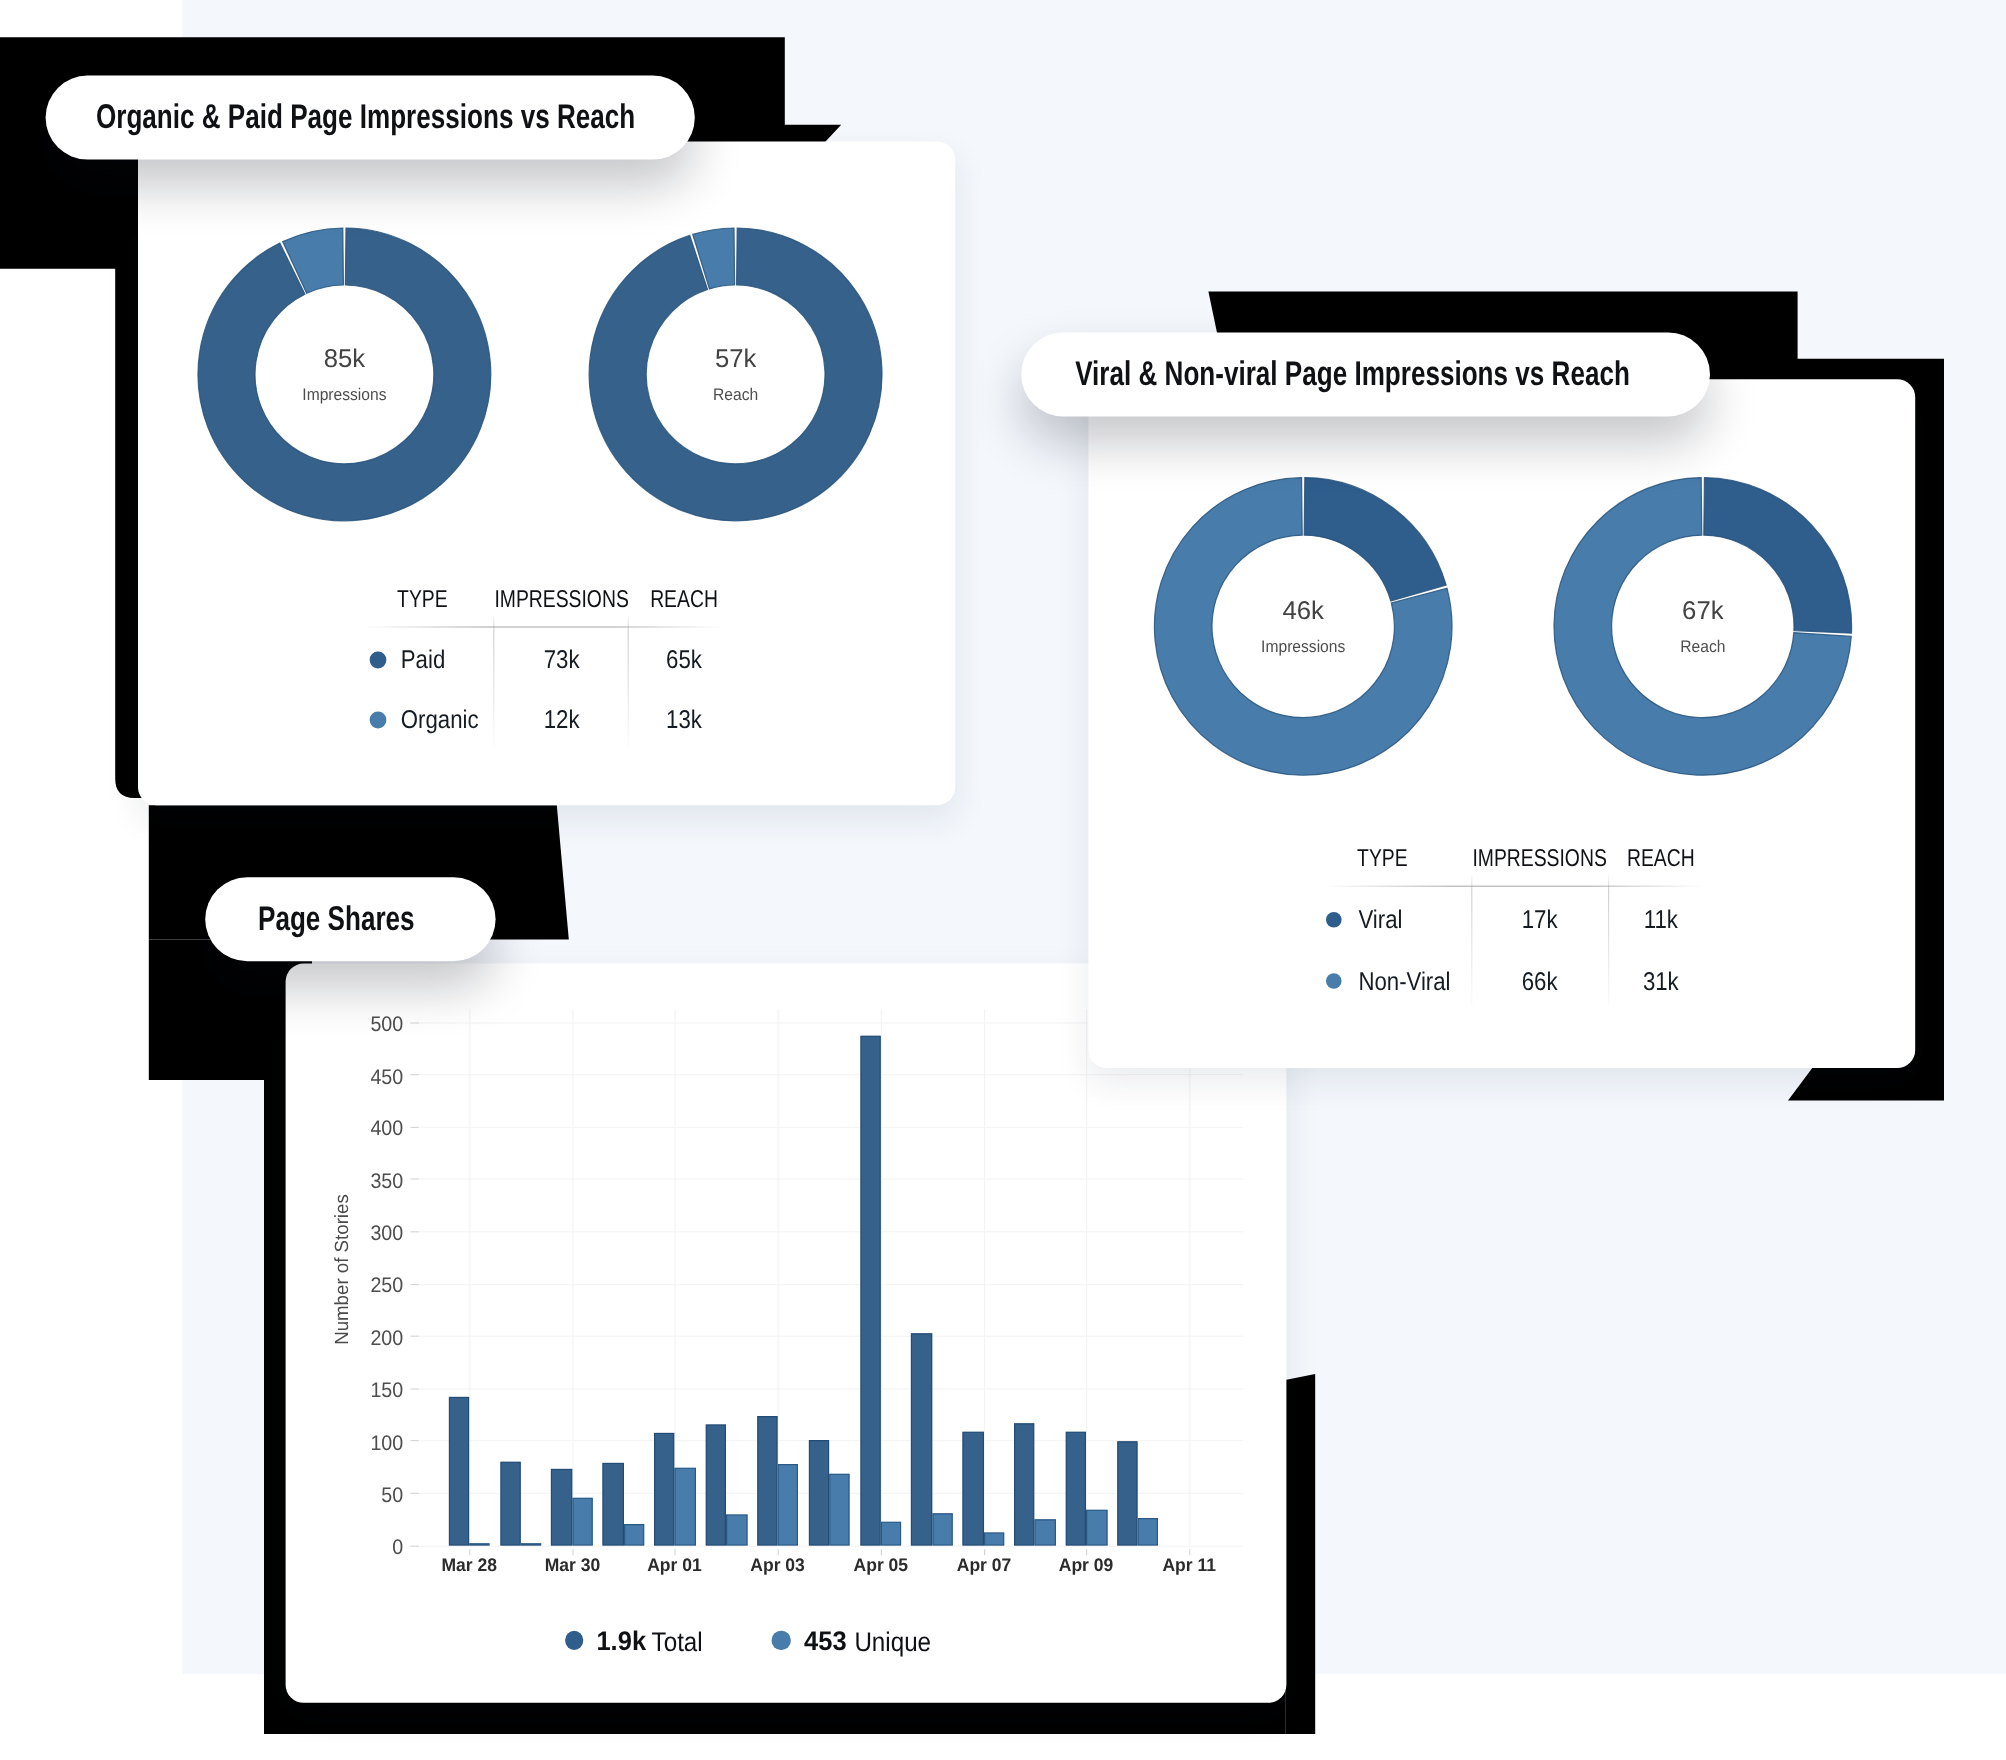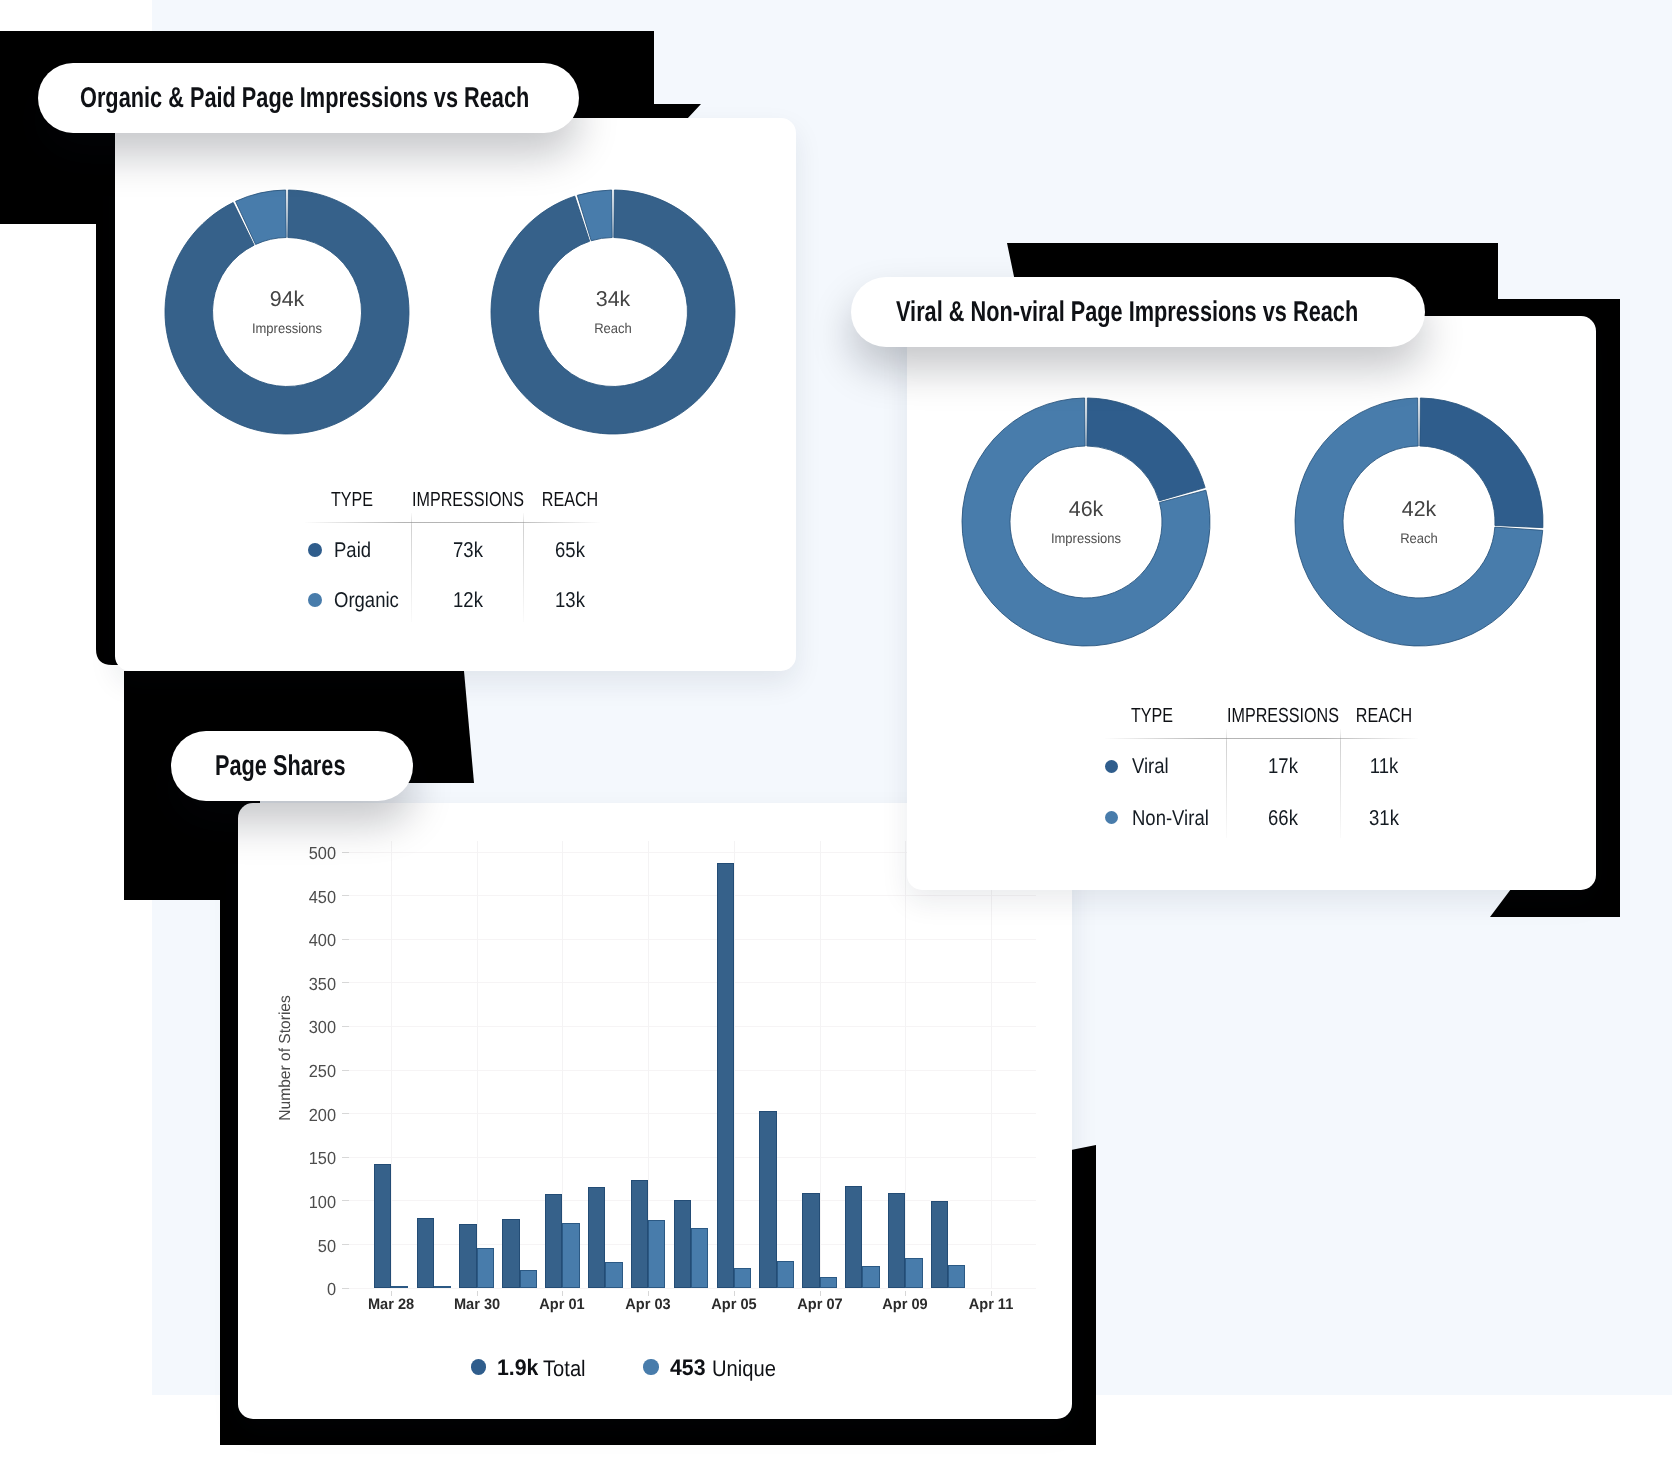--- a/index.html
+++ b/index.html
@@ -147,27 +147,27 @@
 <div class="legend-lbl" style="left:712.4px;top:1356px;">Unique</div>
 <svg class="shadow-svg" viewBox="0 0 1672 1467">
       <path d="M -60 31 L 654 31 L 654 104 L 701 104 L 687 119 L 687 224 L -60 224 Z" fill="#000000"></path>
       <path d="M 96 200 L 687 200 L 687 649 Q 687 665 671 665 L 112 665 Q 96 665 96 649 Z" fill="#000000"></path>
     </svg>
 <div class="card" style="left:115px;top:118px;width:681px;height:553px;box-shadow:0 12px 28px rgba(24,34,58,0.085);"></div>
 <svg class="donut-svg" style="left:163px;top:188px;" width="248" height="248" viewBox="0 0 248 248">
       <path d="M 125.33 2.01 A 122 122 0 1 1 70.16 14.52 L 91.13 57.15 A 74.5 74.5 0 1 0 124.81 49.50 Z" fill="#36618a" stroke="#27527b" stroke-width="1" stroke-opacity="0.85"></path>
       <path d="M 72.57 13.37 A 122 122 0 0 1 122.67 2.01 L 123.19 49.50 A 74.5 74.5 0 0 0 92.59 56.44 Z" fill="#487cab" stroke="#27527b" stroke-width="1" stroke-opacity="0.85"></path>
     </svg>
-<div class="dval" style="left:207px;top:288.5px;width:160px;">94k</div>
+<div class="dval" style="left:207px;top:288.5px;width:160px;">85k</div>
 <div class="dlbl" style="left:197px;top:321.2px;width:180px;">Impressions</div>
 <svg class="donut-svg" style="left:489px;top:188px;" width="248" height="248" viewBox="0 0 248 248">
       <path d="M 125.33 2.01 A 122 122 0 1 1 85.76 8.15 L 100.65 53.25 A 74.5 74.5 0 1 0 124.81 49.50 Z" fill="#36618a" stroke="#27527b" stroke-width="1" stroke-opacity="0.85"></path>
       <path d="M 88.30 7.34 A 122 122 0 0 1 122.67 2.01 L 123.19 49.50 A 74.5 74.5 0 0 0 102.20 52.76 Z" fill="#487cab" stroke="#27527b" stroke-width="1" stroke-opacity="0.85"></path>
     </svg>
-<div class="dval" style="left:533px;top:288.5px;width:160px;">34k</div>
+<div class="dval" style="left:533px;top:288.5px;width:160px;">57k</div>
 <div class="dlbl" style="left:523px;top:321.2px;width:180px;">Reach</div>
 <div class="thead" style="left:242px;top:489.5px;width:220px;text-align:center;">TYPE</div>
 <div class="thead" style="left:357.5px;top:489.5px;width:220px;text-align:center;">IMPRESSIONS</div>
 <div class="thead" style="left:459.5px;top:489.5px;width:220px;text-align:center;">REACH</div>
 <div class="hrule" style="left:305px;top:522px;width:295px;height:1px;background:linear-gradient(90deg,rgba(170,170,170,0.02),rgba(120,120,120,0.55) 33%,rgba(120,120,120,0.55) 70%,rgba(170,170,170,0.02));"></div>
 <div class="vrule" style="left:411px;top:513px;width:1px;height:109px;background:linear-gradient(180deg,rgba(170,170,170,0.05),rgba(140,140,140,0.40) 12%,rgba(190,190,190,0.06));"></div>
 <div class="vrule" style="left:523px;top:513px;width:1px;height:109px;background:linear-gradient(180deg,rgba(170,170,170,0.05),rgba(140,140,140,0.40) 12%,rgba(190,190,190,0.06));"></div>
 <div class="tdot" style="left:308.1px;top:542.8px;width:13.8px;height:13.8px;background:#2f5d8c;"></div>
 <div class="tcell" style="left:333.5px;top:539.5px;transform-origin:left center;">Paid</div>
 <div class="tcell" style="left:387.5px;top:539.5px;width:160px;text-align:center;">73k</div>
@@ -184,21 +184,21 @@
 <svg class="donut-svg" style="left:960px;top:396px;" width="252" height="252" viewBox="0 0 252 252">
       <path d="M 127.35 2.01 A 124 124 0 0 1 245.13 91.60 L 199.02 104.92 A 76 76 0 0 0 126.83 50.00 Z" fill="#2f5d8c" stroke="#27527b" stroke-width="1" stroke-opacity="0.85"></path>
       <path d="M 245.86 94.21 A 124 124 0 1 1 124.65 2.01 L 125.17 50.00 A 76 76 0 1 0 199.46 106.52 Z" fill="#487cab" stroke="#27527b" stroke-width="1" stroke-opacity="0.85"></path>
     </svg>
 <div class="dval" style="left:1006px;top:498.5px;width:160px;">46k</div>
 <div class="dlbl" style="left:996px;top:531.2px;width:180px;">Impressions</div>
 <svg class="donut-svg" style="left:1293px;top:396px;" width="252" height="252" viewBox="0 0 252 252">
       <path d="M 127.35 2.01 A 124 124 0 0 1 249.87 131.66 L 201.92 129.47 A 76 76 0 0 0 126.83 50.00 Z" fill="#2f5d8c" stroke="#27527b" stroke-width="1" stroke-opacity="0.85"></path>
       <path d="M 249.72 134.36 A 124 124 0 1 1 124.65 2.01 L 125.17 50.00 A 76 76 0 1 0 201.83 131.12 Z" fill="#487cab" stroke="#27527b" stroke-width="1" stroke-opacity="0.85"></path>
     </svg>
-<div class="dval" style="left:1339px;top:498.5px;width:160px;">42k</div>
+<div class="dval" style="left:1339px;top:498.5px;width:160px;">67k</div>
 <div class="dlbl" style="left:1329px;top:531.2px;width:180px;">Reach</div>
 <div class="thead" style="left:1042px;top:705.9px;width:220px;text-align:center;">TYPE</div>
 <div class="thead" style="left:1173px;top:705.9px;width:220px;text-align:center;">IMPRESSIONS</div>
 <div class="thead" style="left:1273.7px;top:705.9px;width:220px;text-align:center;">REACH</div>
 <div class="hrule" style="left:1105px;top:737.8px;width:313px;height:1px;background:linear-gradient(90deg,rgba(170,170,170,0.02),rgba(120,120,120,0.55) 33%,rgba(120,120,120,0.55) 70%,rgba(170,170,170,0.02));"></div>
 <div class="vrule" style="left:1226px;top:729px;width:1px;height:109px;background:linear-gradient(180deg,rgba(170,170,170,0.05),rgba(140,140,140,0.40) 12%,rgba(190,190,190,0.06));"></div>
 <div class="vrule" style="left:1340px;top:729px;width:1px;height:109px;background:linear-gradient(180deg,rgba(170,170,170,0.05),rgba(140,140,140,0.40) 12%,rgba(190,190,190,0.06));"></div>
 <div class="tdot" style="left:1104.6499999999999px;top:759.6px;width:13.3px;height:13.3px;background:#2f5d8c;"></div>
 <div class="tcell" style="left:1131.5px;top:756px;transform-origin:left center;">Viral</div>
 <div class="tcell" style="left:1203px;top:756px;width:160px;text-align:center;">17k</div>

